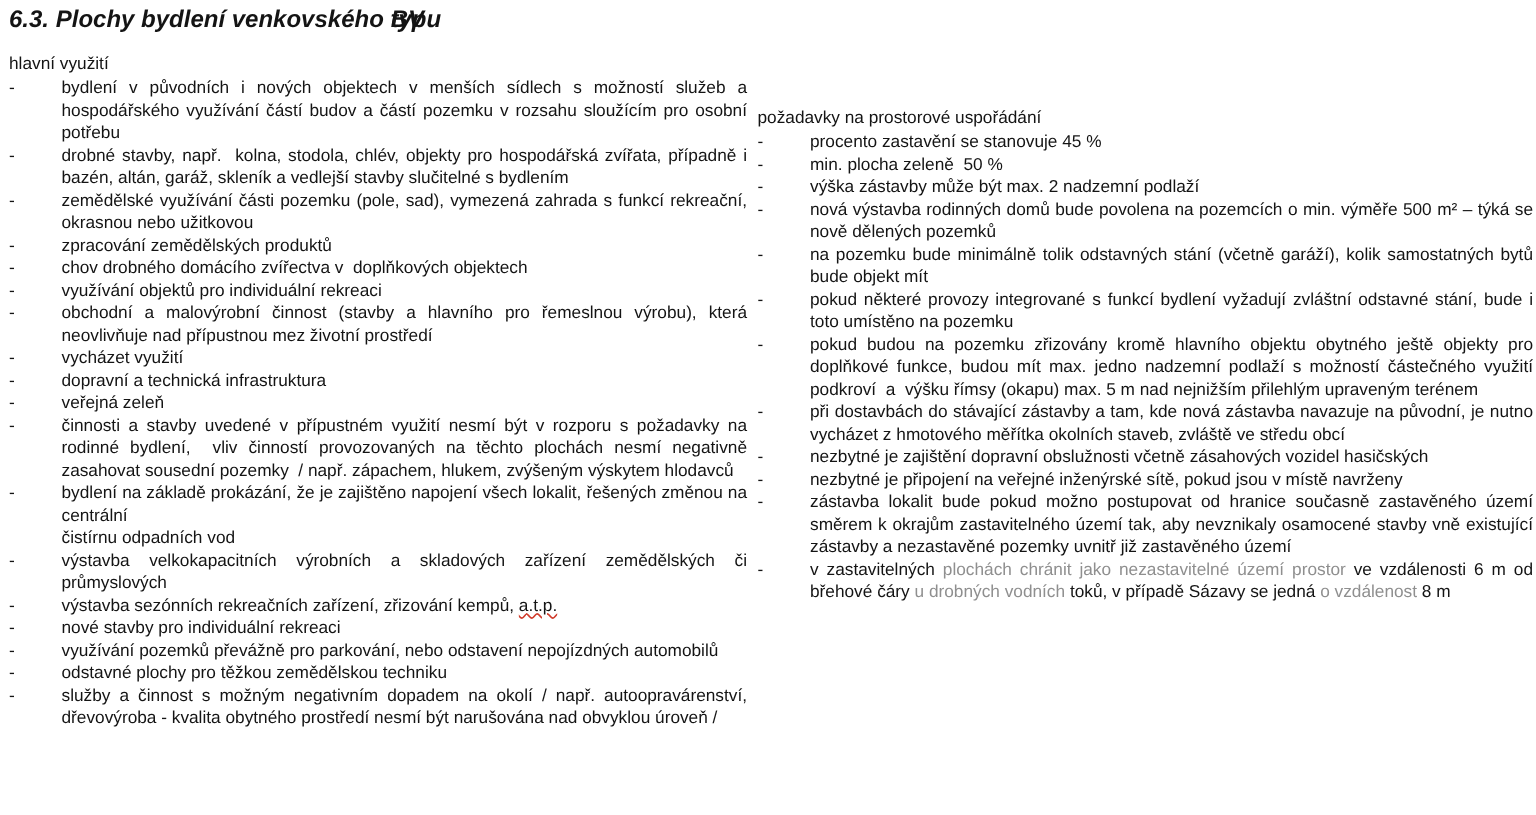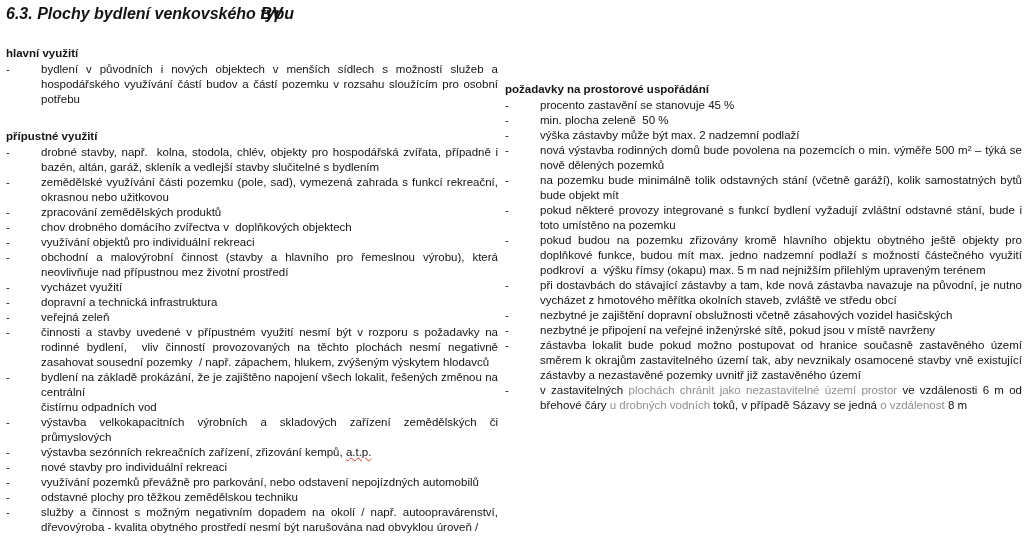--- a/index.html
+++ b/index.html
@@ -39,22 +39,22 @@
     left: 6px;
     top: 24px;
     width: 492px;
   }
   .col-right {
     left: 505px;
     top: 60px;
     width: 517px;
   }
   .heading {
-    font-weight: bold;
-    margin-top: 22px;
+    font-weight: normal;
+    margin-top: 12px;
     margin-bottom: 1px;
   }
   .item {
     display: flex;
     align-items: flex-start;
   }
   .dash {
     width: 35px;
     flex-shrink: 0;
   }
@@ -79,21 +79,20 @@
   <span class="title-code">BV</span>
 </div>
 
 <div class="col col-left">
   <div class="list">
       <div class="heading">hlavní využití</div>
       <div class="item">
         <span class="dash">-</span>
         <span class="text"><span>bydlení v původních i nových objektech v menších sídlech s možností služeb a hospodářského využívání částí budov a částí pozemku v rozsahu sloužícím pro osobní potřebu</span></span>
       </div>
-      <div class="heading">přípustné využití</div>
       <div class="item">
         <span class="dash">-</span>
         <span class="text"><span>drobné stavby, např.  kolna, stodola, chlév, objekty pro hospodářská zvířata, případně i bazén, altán, garáž, skleník a vedlejší stavby slučitelné s bydlením</span></span>
       </div>
       <div class="item">
         <span class="dash">-</span>
         <span class="text"><span>zemědělské využívání části pozemku (pole, sad), vymezená zahrada s funkcí rekreační, okrasnou nebo užitkovou</span></span>
       </div>
       <div class="item">
         <span class="dash">-</span>

